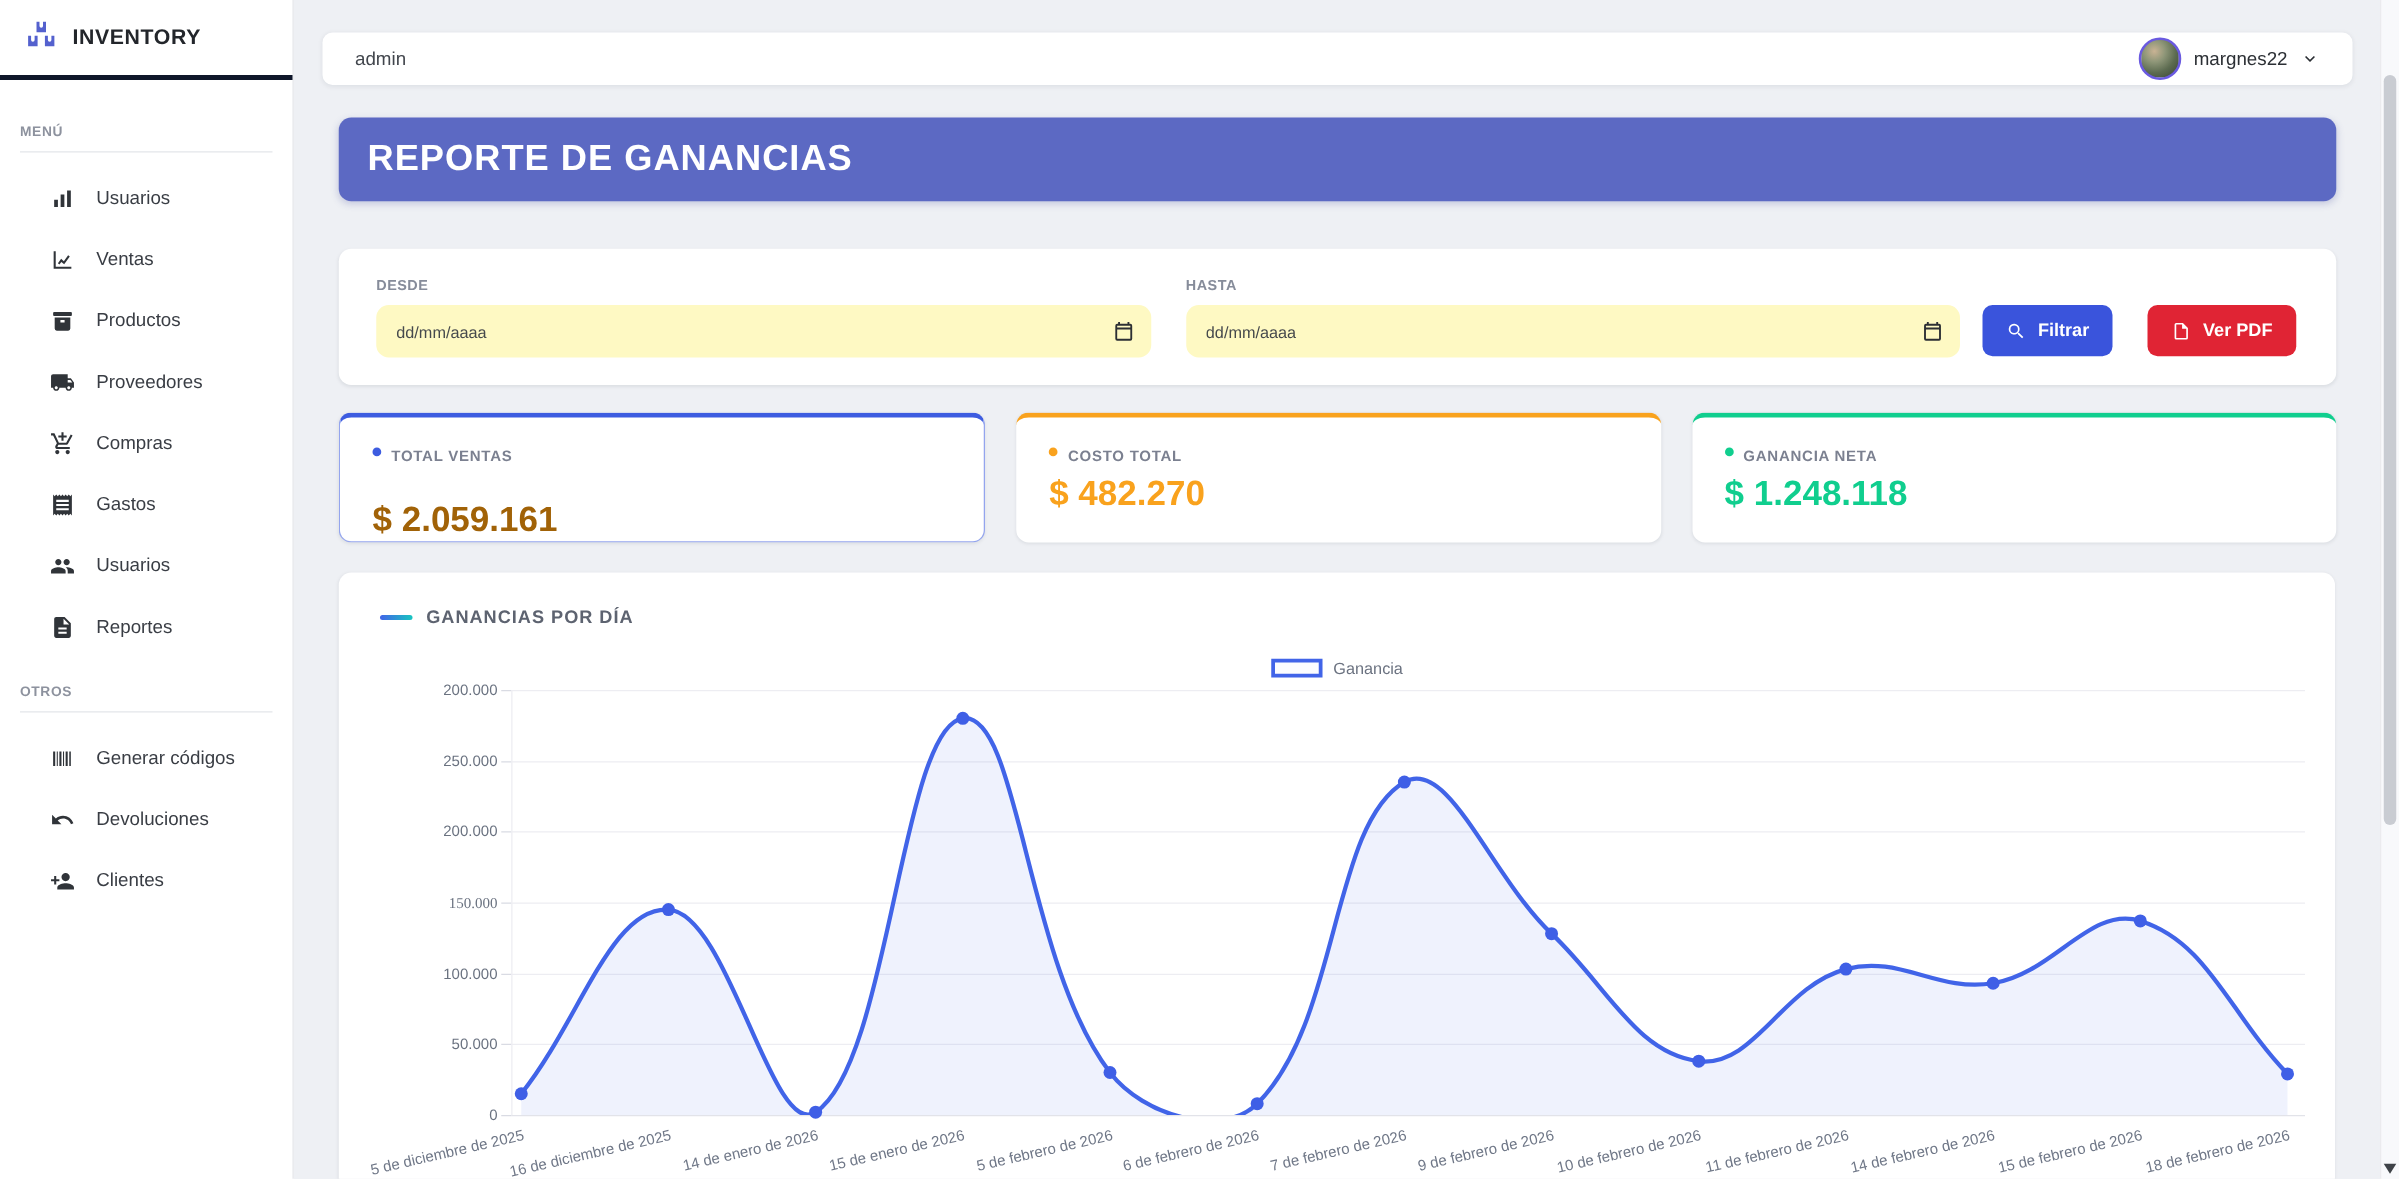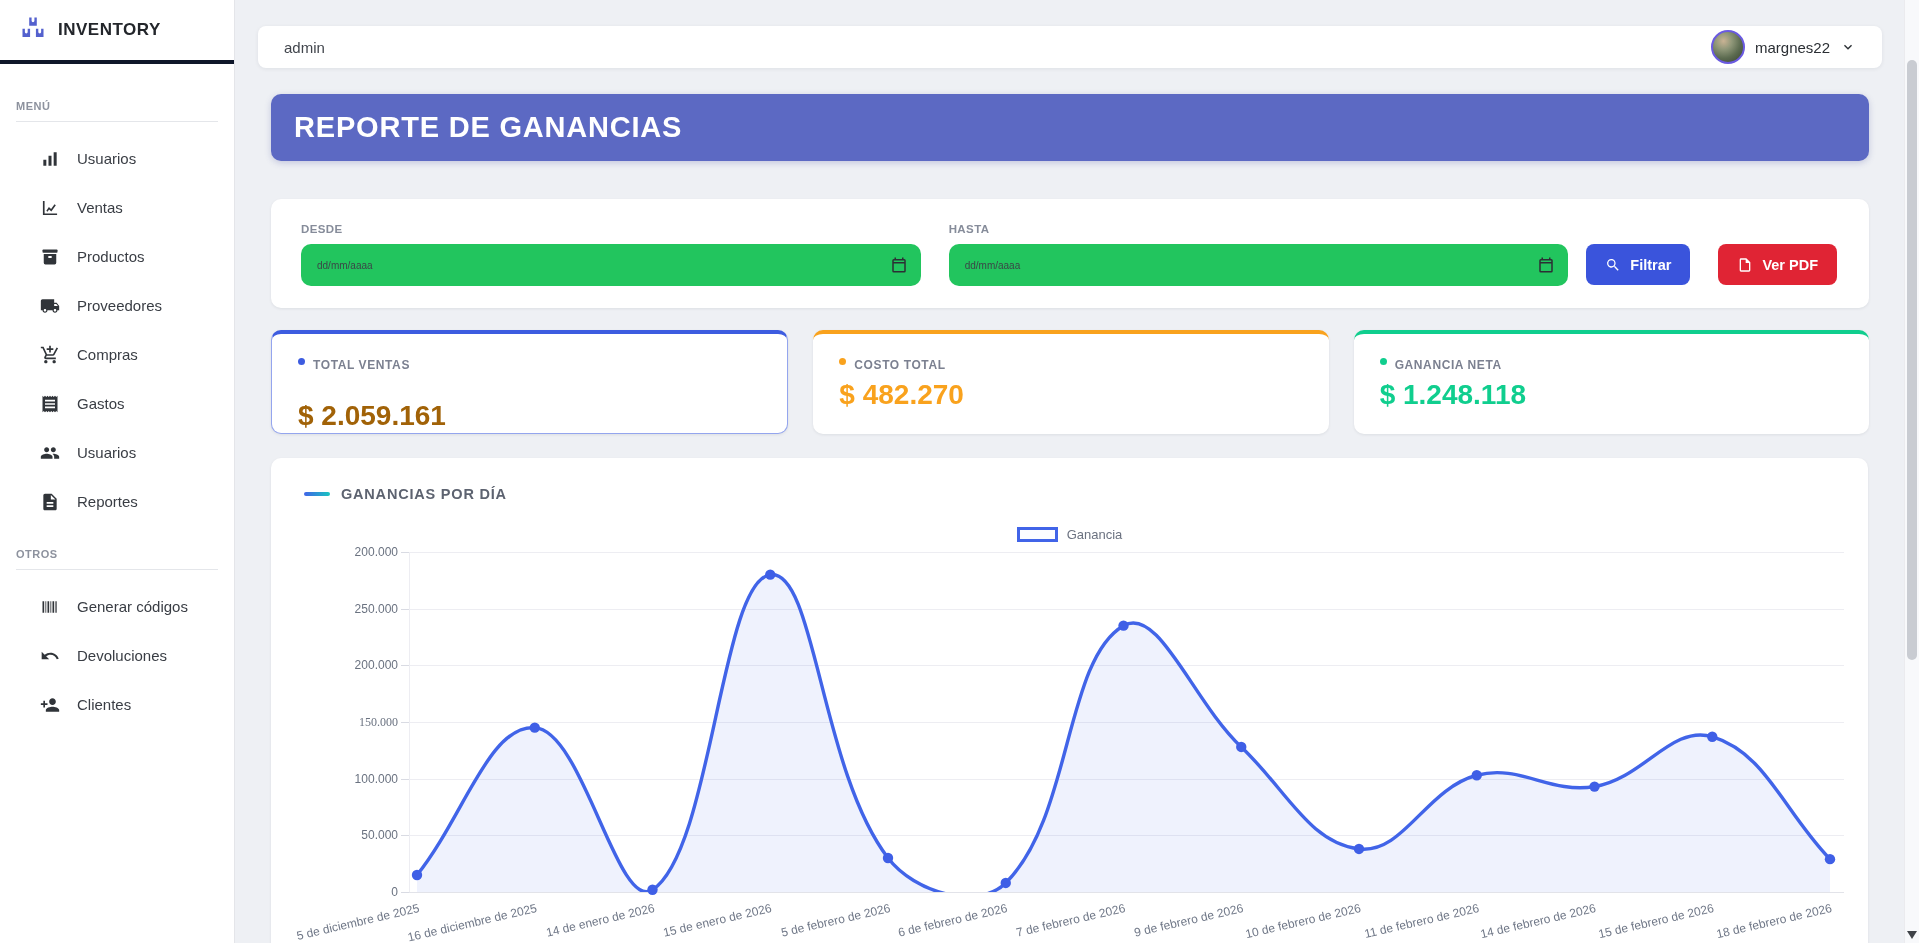--- a/index.html
+++ b/index.html
@@ -62,23 +62,23 @@
     padding:24px 32px 22px 30px;
     display:flex; align-items:flex-end; column-gap:28px;
   }
   .filter-field { flex:1; }
   .filter-label {
     font-size:11.5px; font-weight:700; letter-spacing:.4px; color:#868c9a;
     margin-bottom:9px;
   }
   .date-wrap { position:relative; }
   .date-input {
-    width:100%; height:42px; background:#22c55e; border:none; border-radius:10px;
+    width:100%; height:42px; background:#fef9c3; border:none; border-radius:10px;
     padding:0 44px 0 16px; font-family:"Liberation Sans",sans-serif;
-    font-size:10px; color:#3c4046; outline:none;
+    font-size:13px; color:#3c4046; outline:none;
   }
   .date-input::placeholder { color:#3c4046; opacity:.95; }
   .cal-btn {
     position:absolute; right:13px; top:50%; transform:translateY(-50%);
     width:18px; height:18px; color:#2c2f34; cursor:pointer;
   }
   .cal-btn svg { width:18px; height:18px; display:block; }
   .btn {
     height:41px; border:none; border-radius:8px; color:#fff;
     font-family:"Liberation Sans",sans-serif; font-size:14.5px; font-weight:700;

